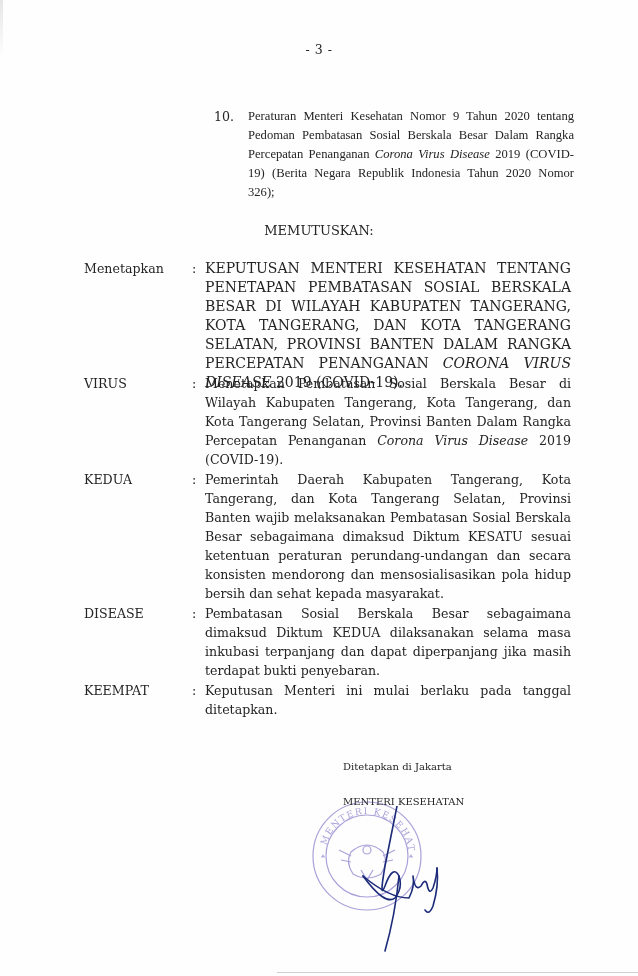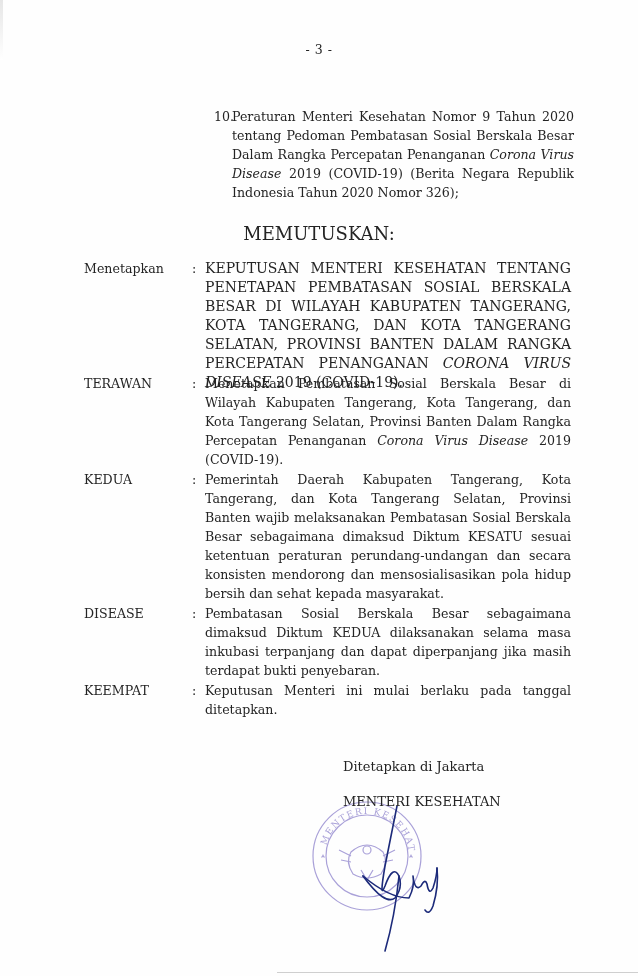--- a/index.html
+++ b/index.html
@@ -40,31 +40,32 @@
       line-height: 19px;
     }
     .consideration .num {
       position: absolute;
       left: 0;
       top: 0;
       width: 22px;
       text-align: right;
     }
     .consideration .body {
-      margin-left: 20px;
+      margin-left: 36px;
       text-align: justify;
       text-align-last: left;
+      font-family: Liberation Serif, serif;
     }
     .decision-heading {
       position: absolute;
       top: 223px;
       left: 0;
       width: 638px;
       text-align: center;
-      font-size: 18px;
+      font-size: 13px;
     }
     .diktum {
       position: absolute;
       left: 0;
       width: 638px;
       font-size: 12.6px;
       line-height: 19px;
     }
     .diktum .label {
       position: absolute;
@@ -86,21 +87,21 @@
       text-align: justify;
       text-align-last: left;
     }
     .content.upper { font-size: 14px; }
     em { font-style: italic; }
 
     .signature-block {
       position: absolute;
       left: 343px;
       top: 757px;
-      font-size: 13px;
+      font-size: 10px;
       line-height: 19px;
       width: 260px;
     }
     .signature-block .gap1 { height: 16px; }
     .signature-block .gap2 { height: 58px; }
 
     .stamp {
       position: absolute;
       left: 311px;
       top: 800px;
@@ -146,21 +147,21 @@
 
   <div class="decision-heading">MEMUTUSKAN:</div>
 
   <div class="diktum" style="top:259px;">
     <span class="label">Menetapkan</span>
     <span class="colon">:</span>
     <div class="content upper"><span>KEPUTUSAN MENTERI KESEHATAN TENTANG PENETAPAN PEMBATASAN SOSIAL BERSKALA BESAR DI WILAYAH KABUPATEN TANGERANG, KOTA TANGERANG, DAN KOTA TANGERANG SELATAN, PROVINSI BANTEN DALAM RANGKA PERCEPATAN PENANGANAN </span><em>CORONA VIRUS DISEASE</em><span> 2019 (COVID-19).</span></div>
   </div>
 
   <div class="diktum" style="top:374px;">
-    <span class="label">TERAWAN</span>
+    <span class="label">VIRUS</span>
     <span class="colon">:</span>
     <div class="content"><span>Menetapkan Pembatasan Sosial Berskala Besar di Wilayah Kabupaten Tangerang, Kota Tangerang, dan Kota Tangerang Selatan, Provinsi Banten Dalam Rangka Percepatan Penanganan </span><em>Corona Virus Disease</em><span> 2019 (COVID-19).</span></div>
   </div>
 
   <div class="diktum" style="top:470px;">
     <span class="label">KEDUA</span>
     <span class="colon">:</span>
     <div class="content">Pemerintah Daerah Kabupaten Tangerang, Kota Tangerang, dan Kota Tangerang Selatan, Provinsi Banten wajib melaksanakan Pembatasan Sosial Berskala Besar sebagaimana dimaksud Diktum KESATU sesuai ketentuan peraturan perundang-undangan dan secara konsisten mendorong dan mensosialisasikan pola hidup bersih dan sehat kepada masyarakat.</div>
   </div>
 

